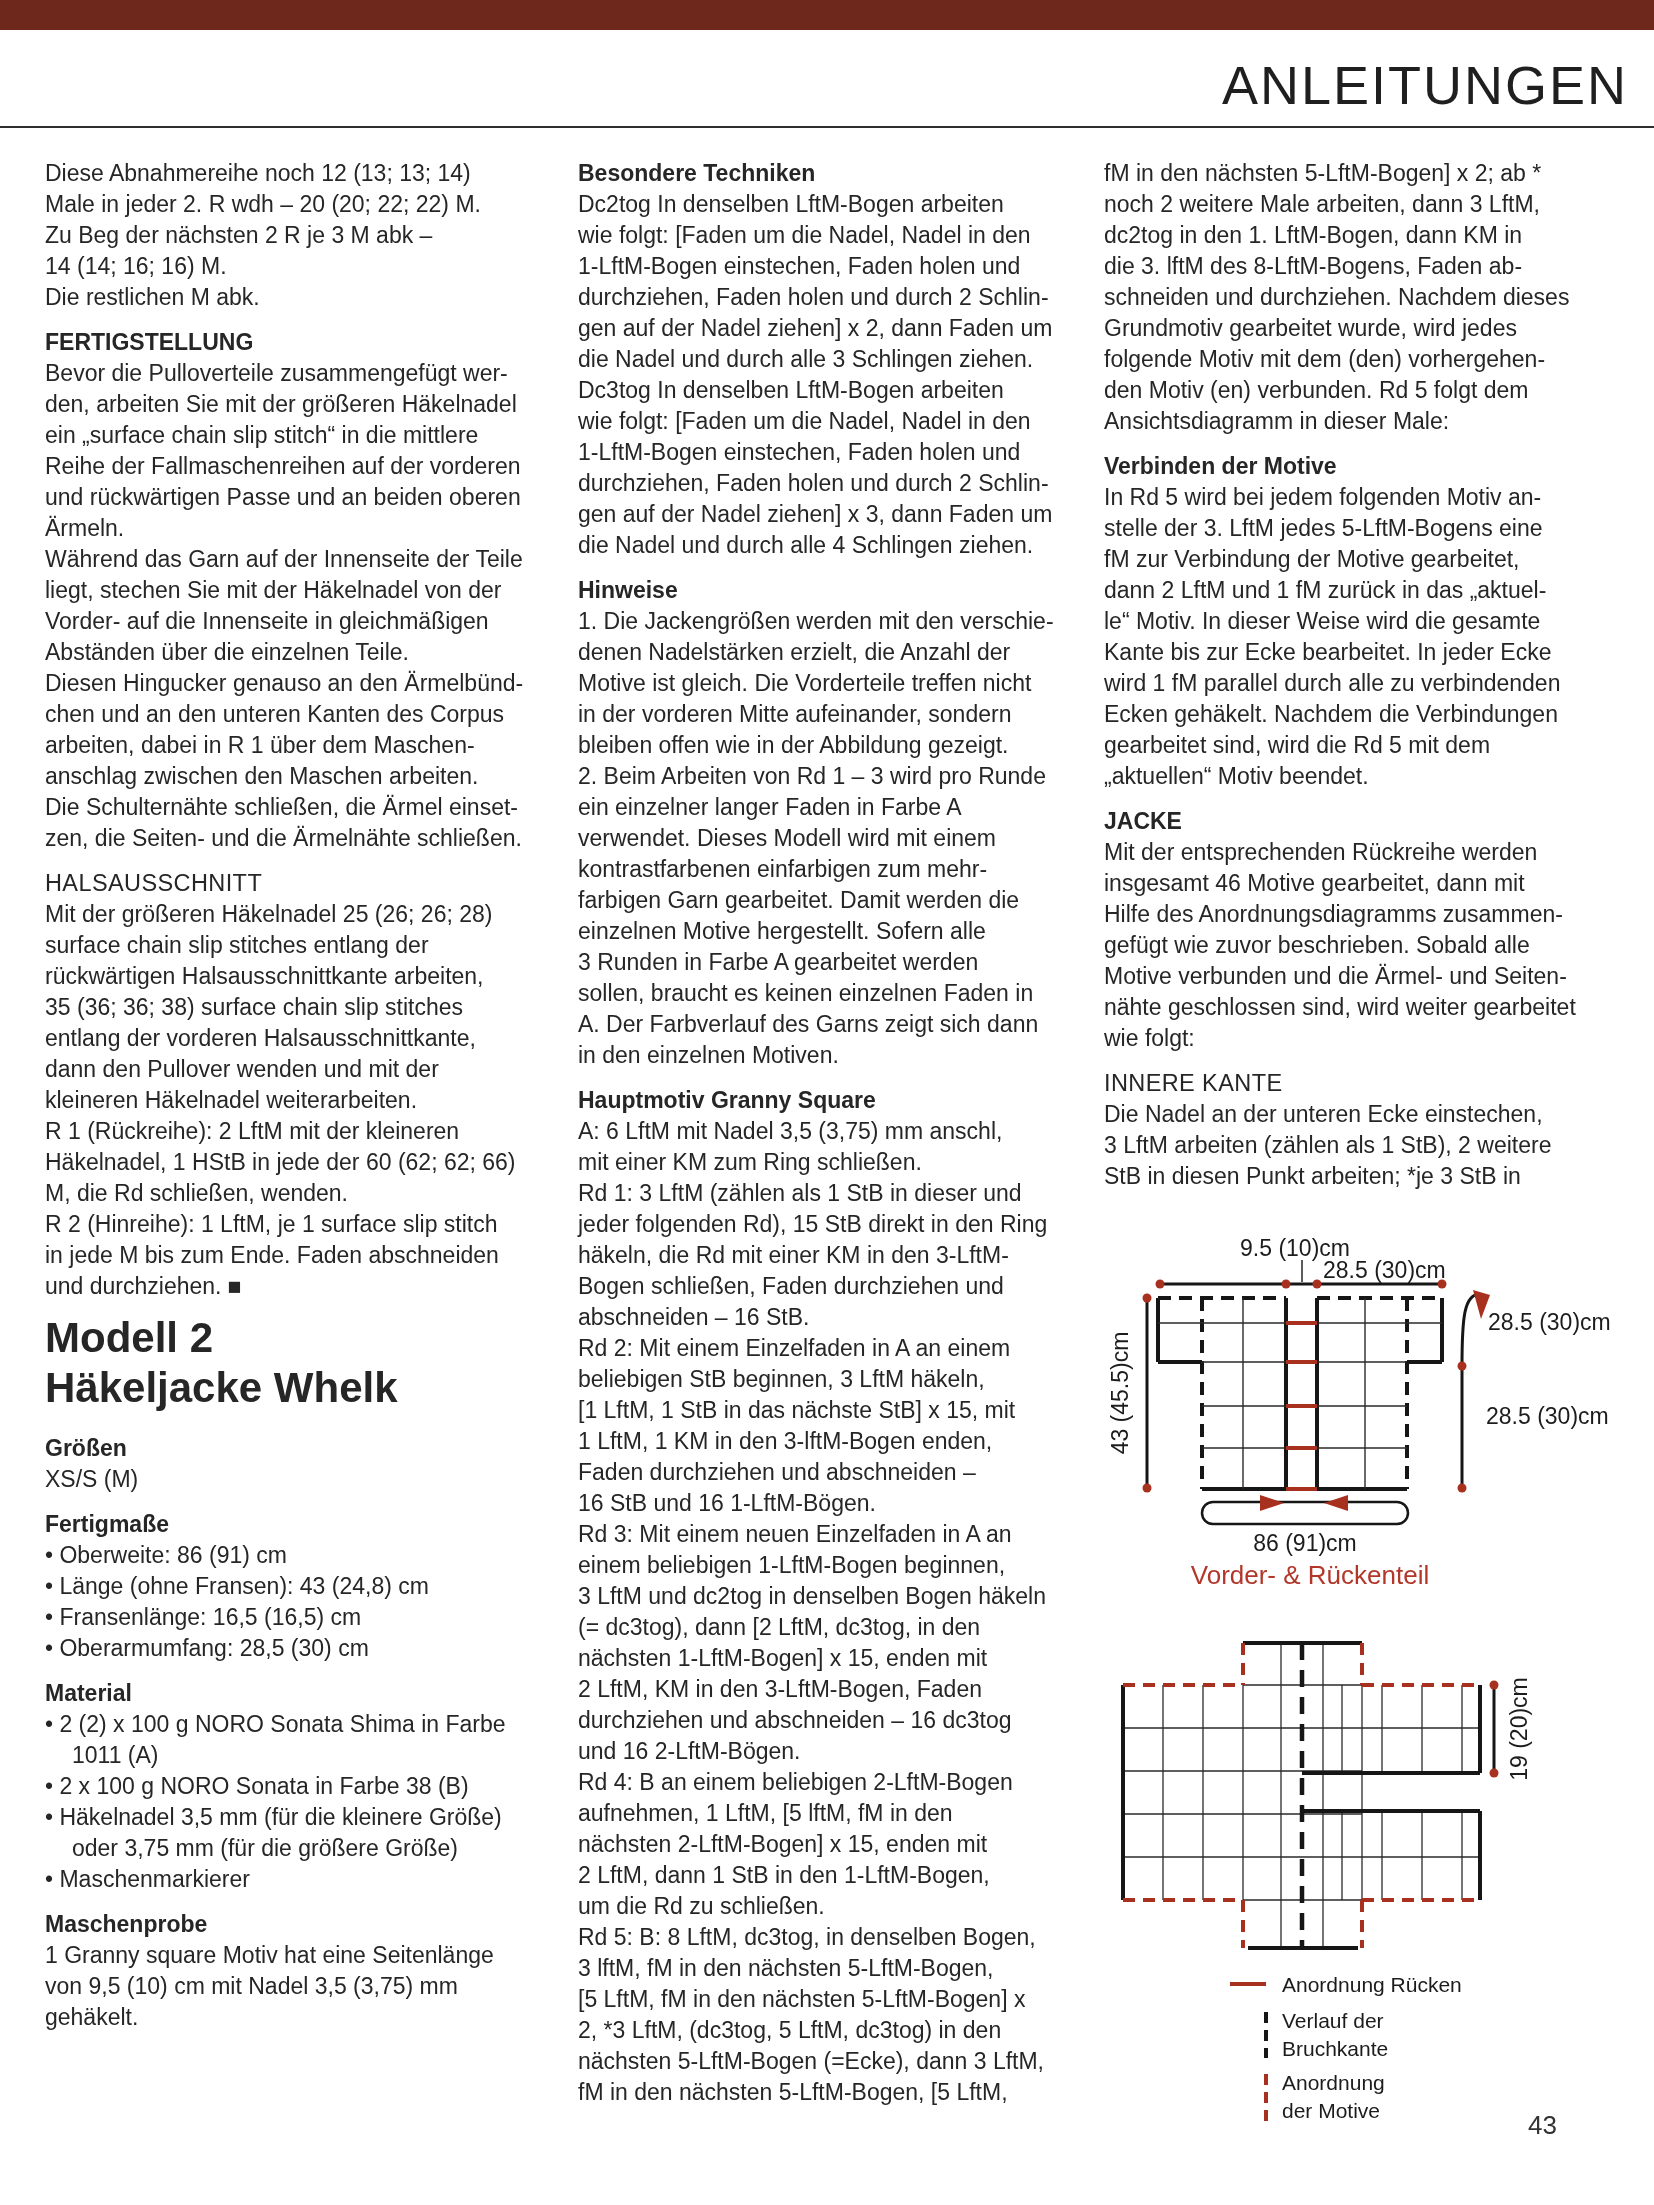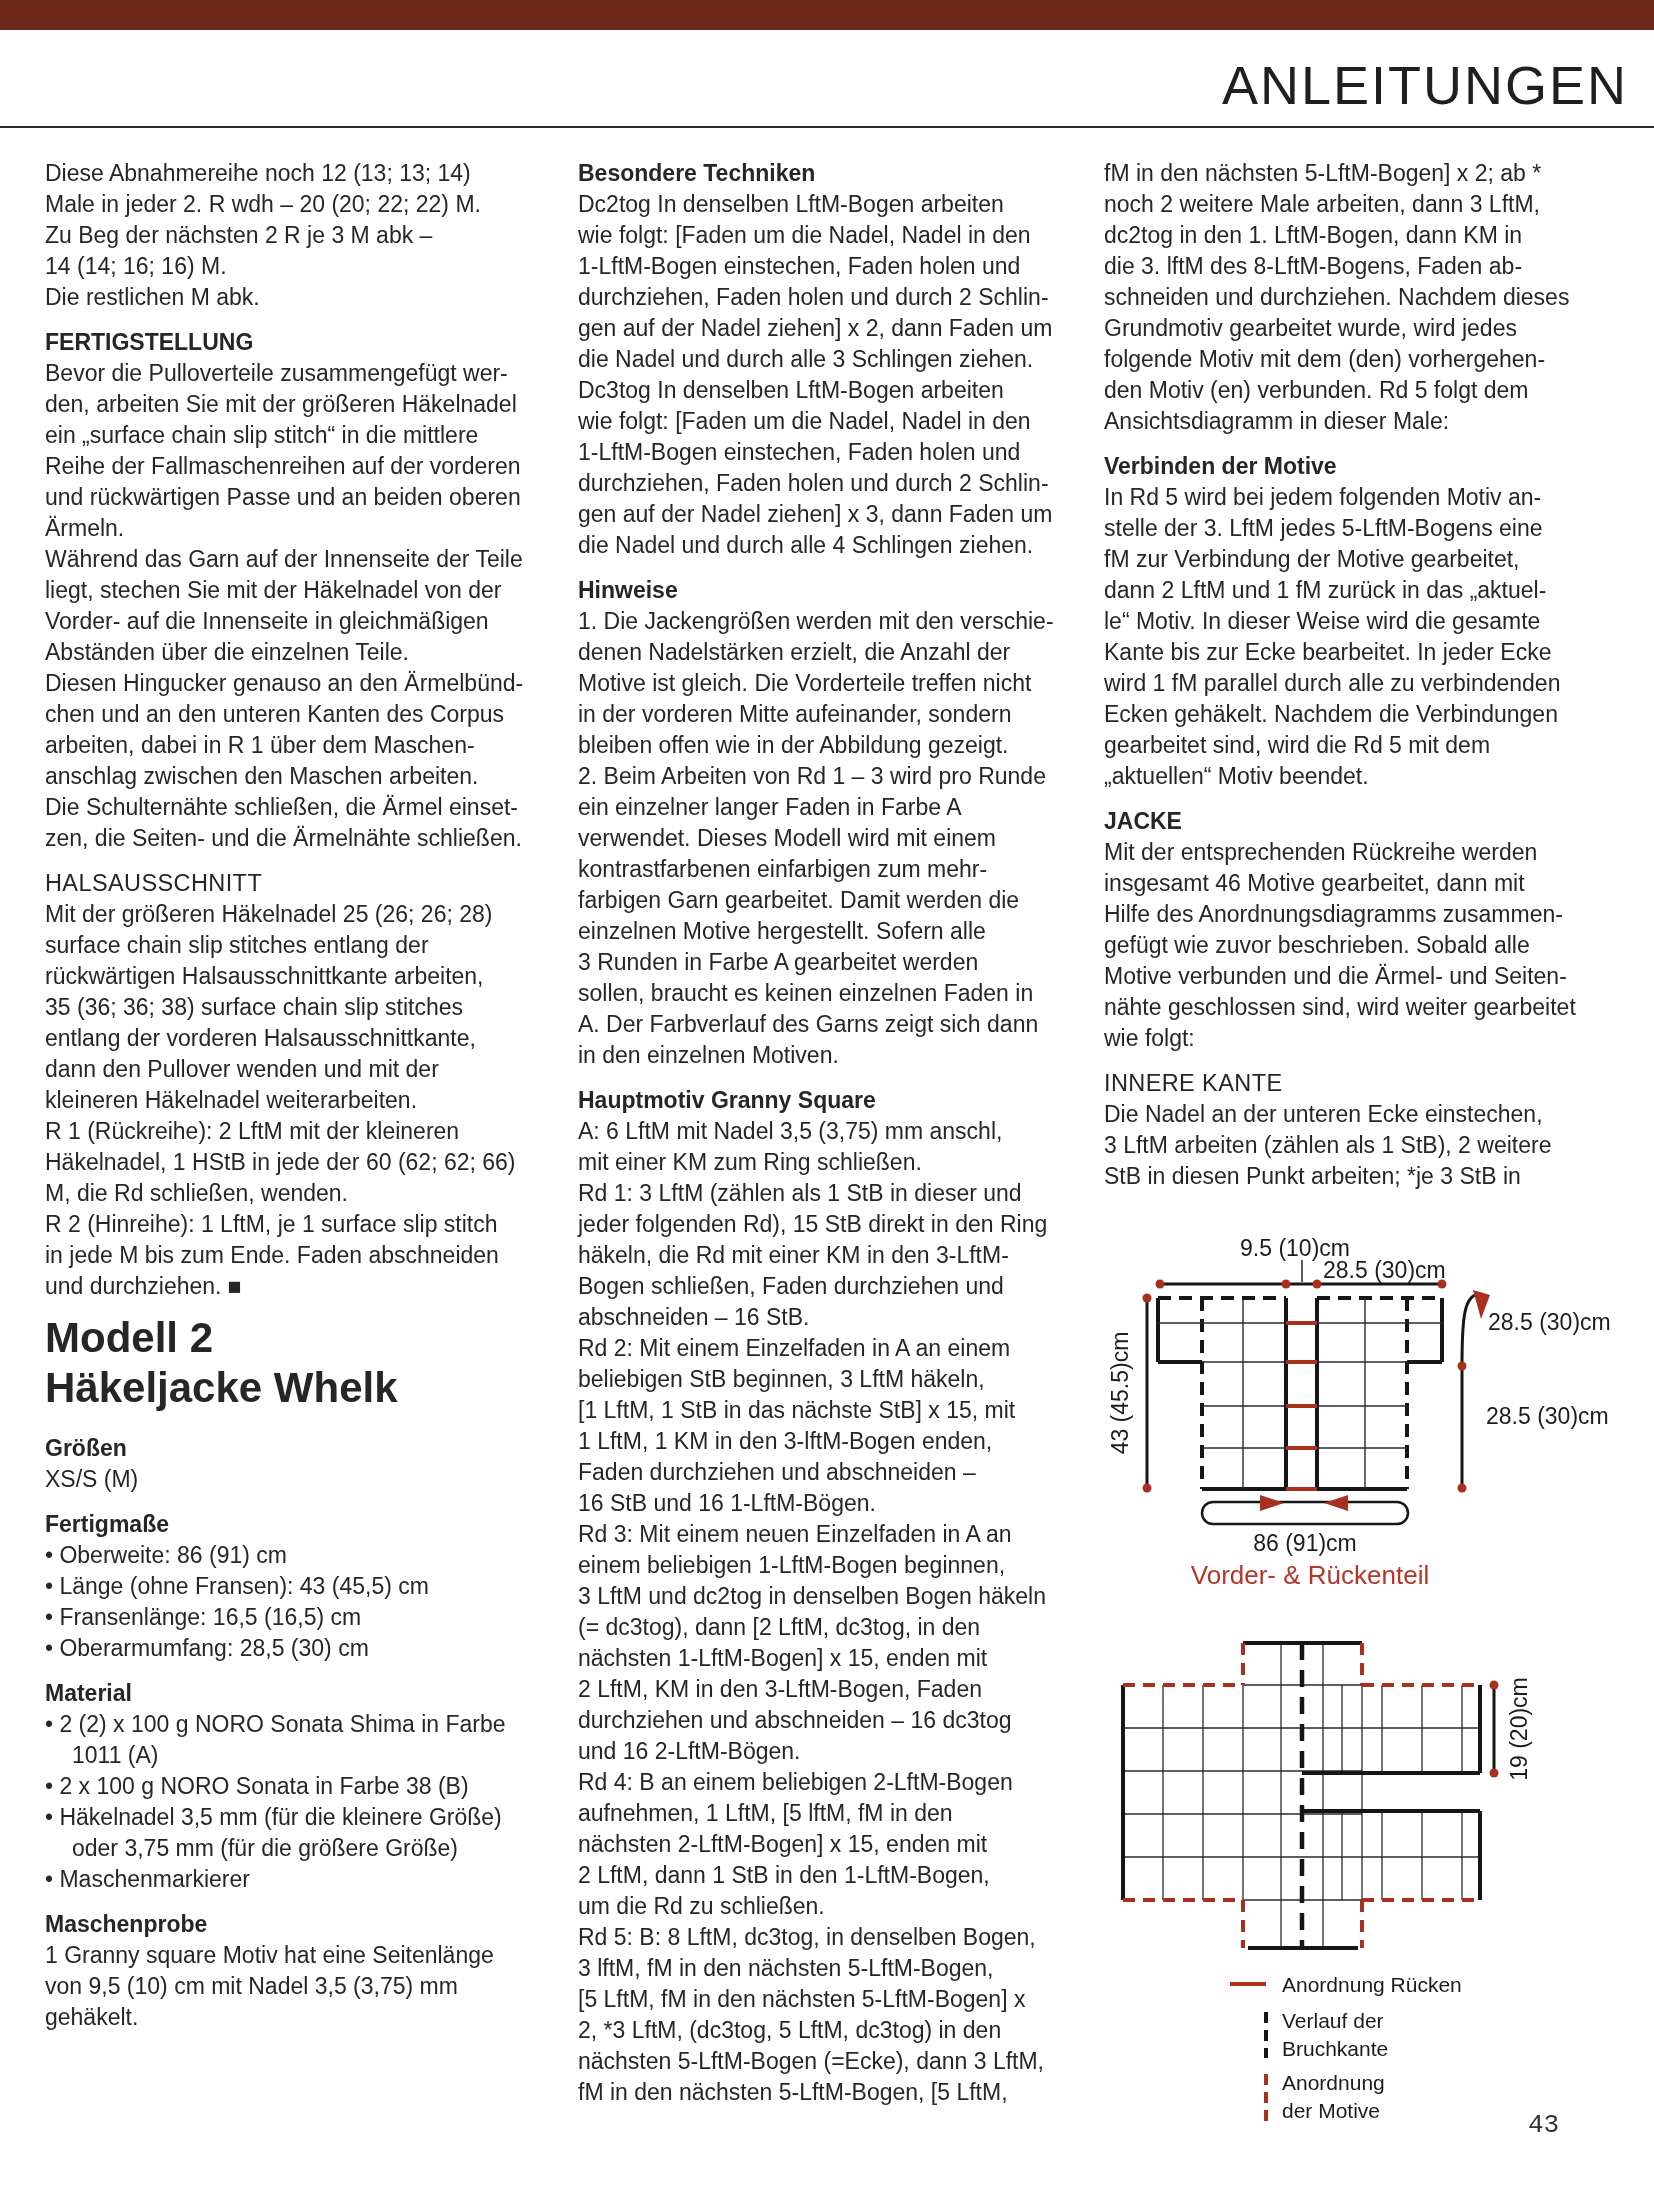--- a/index.html
+++ b/index.html
@@ -18,21 +18,21 @@
   #col2{left:578px}
   #col3{left:1104px}
   .line{height:31px;line-height:31px;white-space:nowrap;font-size:23px;}
   .line b{font-weight:normal;}
   .ind{padding-left:27px;}
   .h{height:31px;line-height:31px;font-weight:bold;font-size:23px;white-space:nowrap;}
   .hc{height:31px;line-height:31px;font-size:23.5px;letter-spacing:.4px;white-space:nowrap;}
   .gap{height:14px;}
   .title{margin:11px 0 20px 0;font-weight:bold;}
   .title div{font-size:42px;line-height:50px;white-space:nowrap;}
-  .pageno{position:absolute;left:1528px;top:2110px;font-size:26px;color:#333;font-family:Liberation Mono, monospace;}
+  .pageno{position:absolute;left:1528px;top:2110px;font-size:26px;color:#333;}
   svg{position:absolute;overflow:visible;}
   #d1{left:1090px;top:1226px;}
   #d2{left:1090px;top:1628px;}
   svg text{font-family:"Liberation Sans",sans-serif;fill:#1c1c1c;font-size:23px;}
   svg text.small{font-size:21px;}
   svg text.red{fill:#b2372a;font-size:26px;}
 </style>
 </head>
 <body>
 
@@ -90,21 +90,21 @@
       <div>Häkeljacke Whelk</div>
     </div>
     <div class="h">Größen</div>
     <div class="para">
       <div class="line">XS/S (M)</div>
     </div>
     <div class="gap"></div>
     <div class="h">Fertigmaße</div>
     <div class="para">
       <div class="line">• Oberweite: 86 (91) cm</div>
-      <div class="line">• Länge (ohne Fransen): 43 (45,5) cm</div>
+      <div class="line">• Länge (ohne Fransen): 43 (24,8) cm</div>
       <div class="line">• Fransenlänge: 16,5 (16,5) cm</div>
       <div class="line">• Oberarmumfang: 28,5 (30) cm</div>
     </div>
     <div class="gap"></div>
     <div class="h">Material</div>
     <div class="para">
       <div class="line">• 2 (2) x 100 g NORO Sonata Shima in Farbe</div>
       <div class="line ind">1011 (A)</div>
       <div class="line">• 2 x 100 g NORO Sonata in Farbe 38 (B)</div>
       <div class="line">• Häkelnadel 3,5 mm (für die kleinere Größe)</div>

